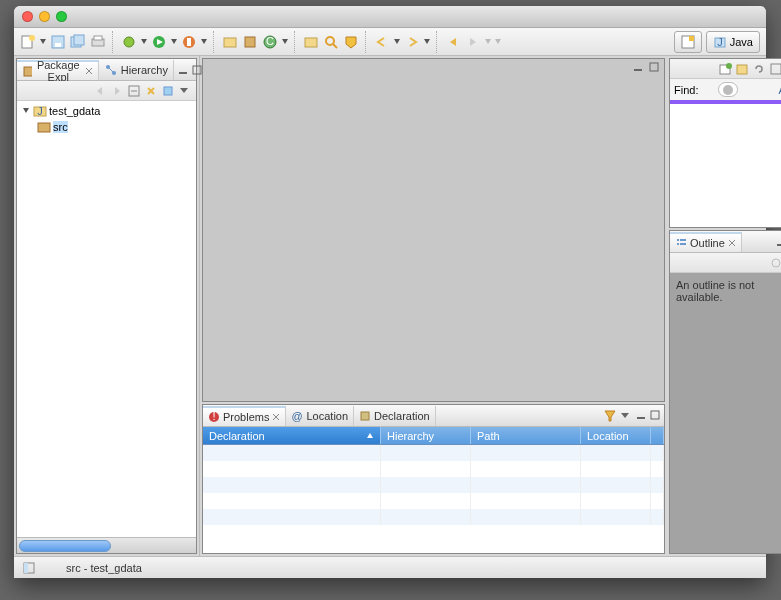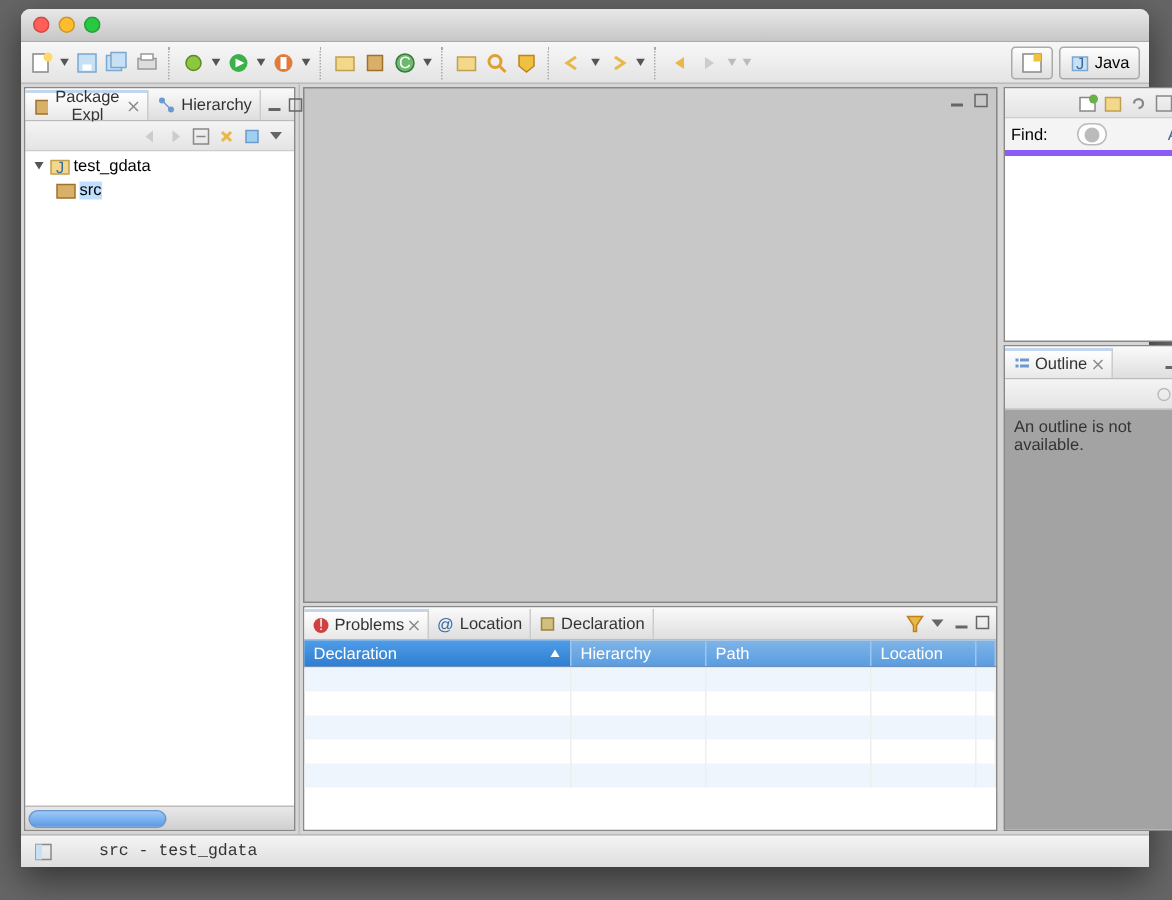--- a/index.html
+++ b/index.html
@@ -48,21 +48,21 @@
   .tbl-body div:nth-child(odd) { background:#eef5fd; }
   .tbl-body div span{ border-right:1px solid #eee; }
   .right-col { width:140px; display:flex; flex-direction:column; padding:2px; gap:2px;}
   .tasklist .find-row { display:flex; align-items:center; gap:20px; padding:3px 4px; font-size:10px; background:#f4f4f4; border-bottom:4px solid #8b5cf6; }
   .find-input { flex:1; height:15px; border-radius:8px; border:1px solid #bbb; background:#fff; display:flex; align-items:center; padding:0 4px; }
   .find-input .clear{ margin-left:auto; width:10px; height:10px; border-radius:50%; background:#bbb;}
   .tasklist .body { flex:1; background:#fff; padding:4px; }
   .cat-row { display:flex; align-items:center; gap:4px; padding:2px 4px; border:1px solid #ddd; font-size:10px; }
   .outline .body { flex:1; background:#a3a3a3; padding:6px; font-size:10px; color:#333; }
   .statusbar { height:22px; background:linear-gradient(#f4f4f4,#dedede); border-top:1px solid #bbb; display:flex; align-items:center; padding:0 8px; font-size:10px; color:#333; gap:8px;}
-  .statusbar .sel-path { margin-left:22px;font-family:Liberation Mono, monospace; }
+  .statusbar .sel-path { margin-left:22px; }
   svg { display:block; }
 </style>
 </head>
 <body>
 
 <div class="window">
 
   <div class="titlebar">
     <div class="traffic">
       <div class="light red"></div>

